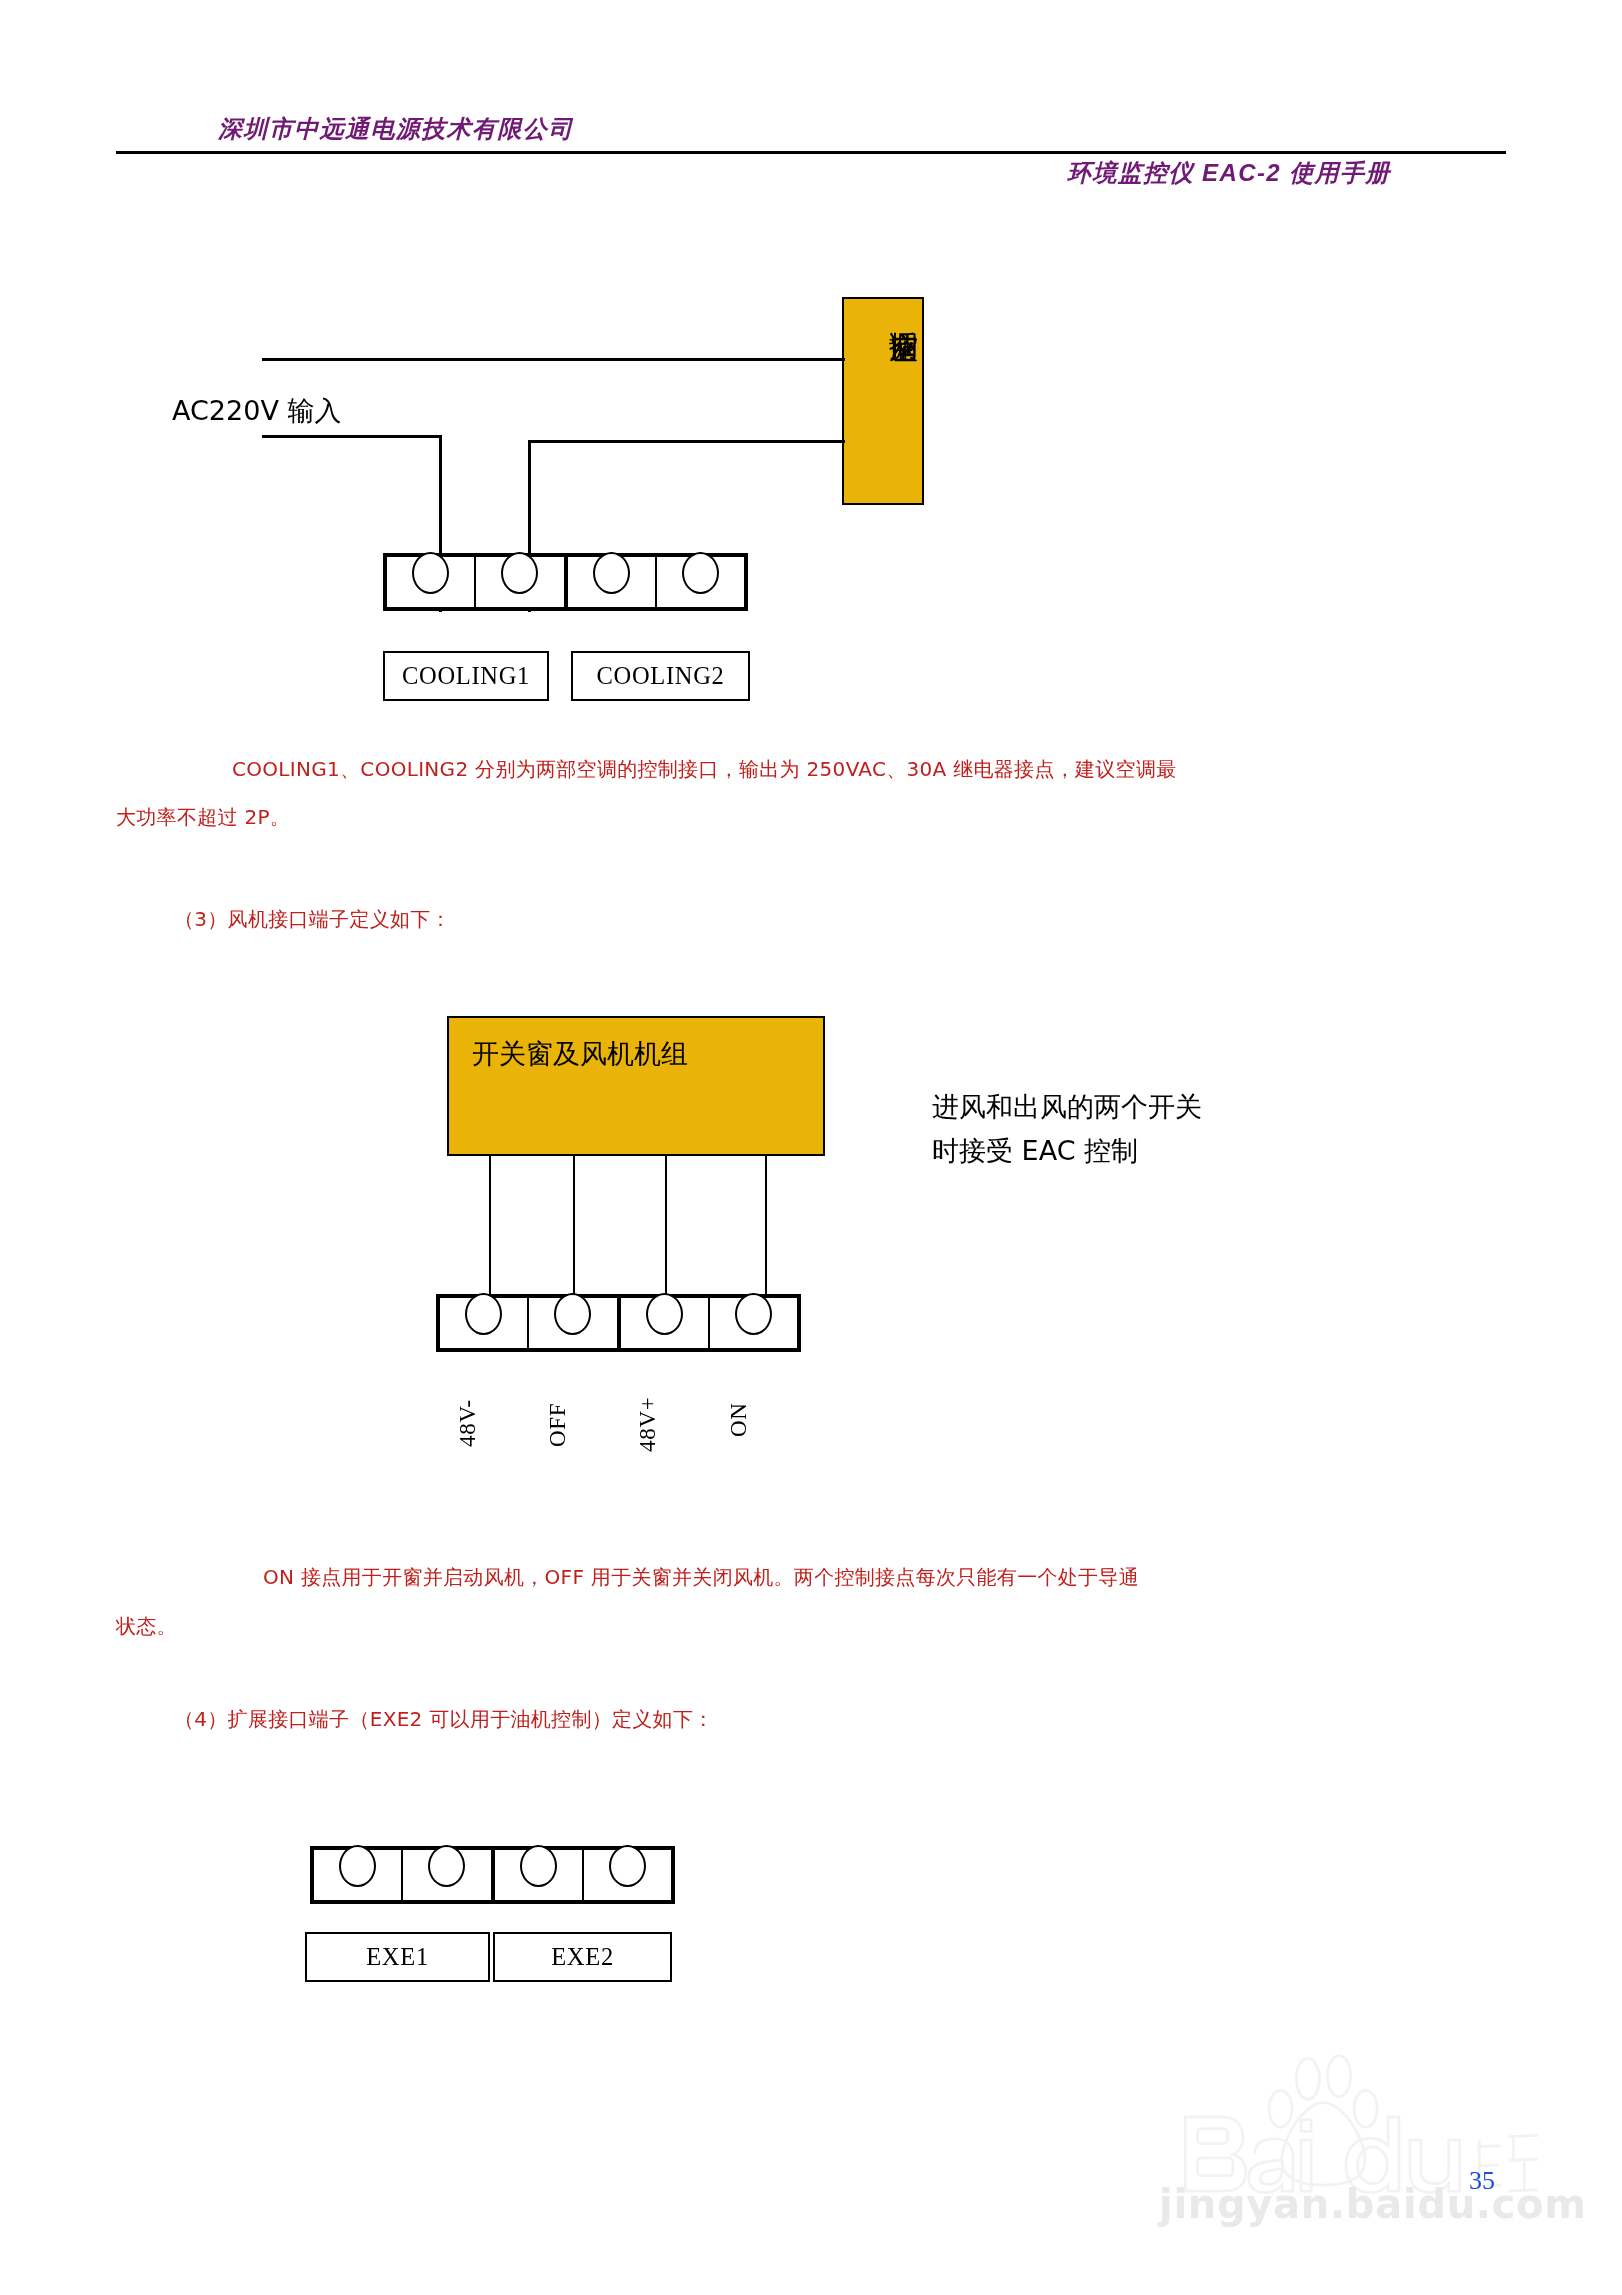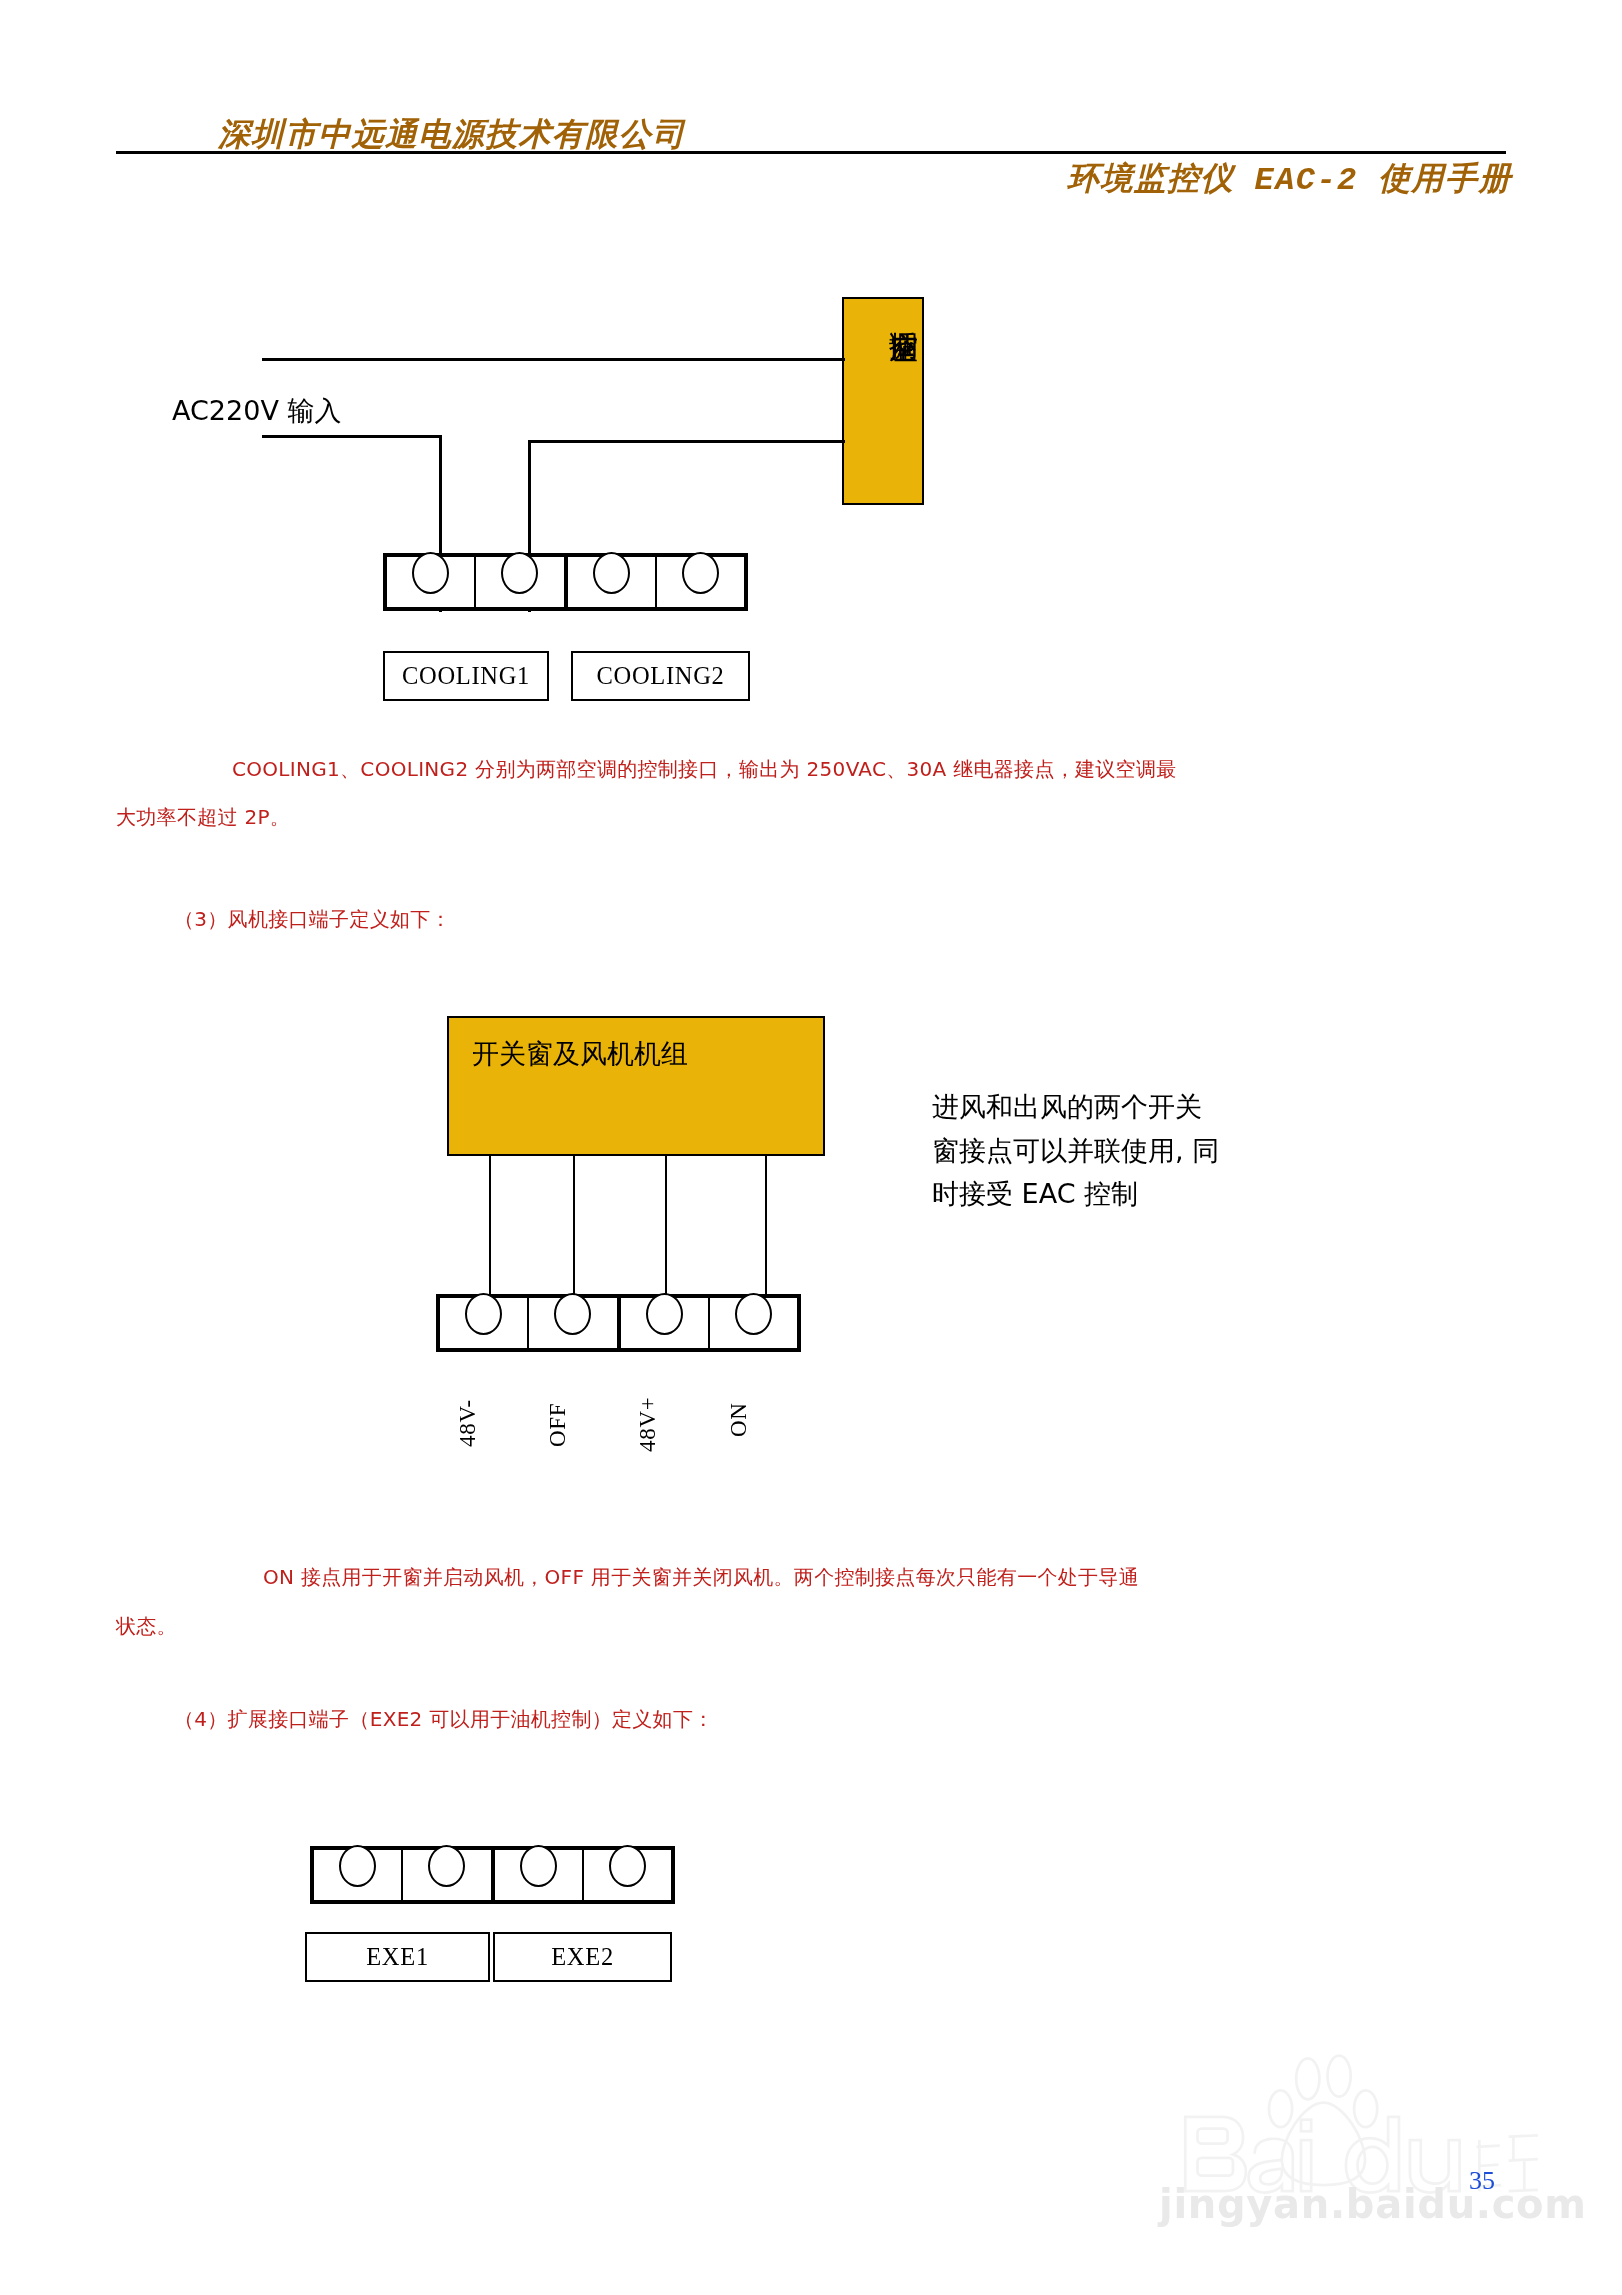--- a/index.html
+++ b/index.html
@@ -8,23 +8,23 @@
   #page{
     position:relative;
     width:1622px;height:2295px;
     background:#ffffff;
     overflow:hidden;
   }
   
   #header-area{position:absolute;left:0;top:0;width:1622px;height:102px;}
   .hdr-text{
     position:absolute;
-    font-family:Liberation Mono, monospace;
+    font-family:Liberation Sans, sans-serif;
     font-style:italic;font-weight:bold;
-    font-size:32px;color:#a16207;letter-spacing:1.4px;
+    font-size:24px;color:#701a75;letter-spacing:1.4px;
     white-space:nowrap;
   }
   #hdr-left{left:218px;top:113px;}
   #hdr-right{left:1067px;top:113px;margin-top:44px;}
   #hdr-rule{
     position:absolute;left:116px;top:151px;width:1390px;height:3.4px;
     background:#000;
   }
   
   .wire{position:absolute;background:#000;}
@@ -152,21 +152,20 @@
   <div class="para-red" style="left:174px;top:903px;">（3）风机接口端子定义如下：</div>
 
   <div id="diagram-fan">
 
     <div class="box-outline" style="left:447px;top:1016px;width:378px;height:140px;">
       <div class="diag-text" style="left:23px;top:17.7px;position:absolute;">开关窗及风机机组</div>
     </div>
 
     <div class="diag-note" style="left:932px;top:1085px;width:354px;">
       <div>进风和出风的两个开关</div>
-      <div>窗接点可以并联使用, 同</div>
       <div>时接受 EAC 控制</div>
     </div>
 
     <div class="thinwire" style="left:489px;top:1154px;height:180px;"></div>
     <div class="thinwire" style="left:573px;top:1154px;height:180px;"></div>
     <div class="thinwire" style="left:665px;top:1154px;height:180px;"></div>
     <div class="thinwire" style="left:765px;top:1154px;height:180px;"></div>
 
     <div class="term-block" style="left:436px;top:1294px;width:365px;height:58px;">
       <div class="term-cell">

